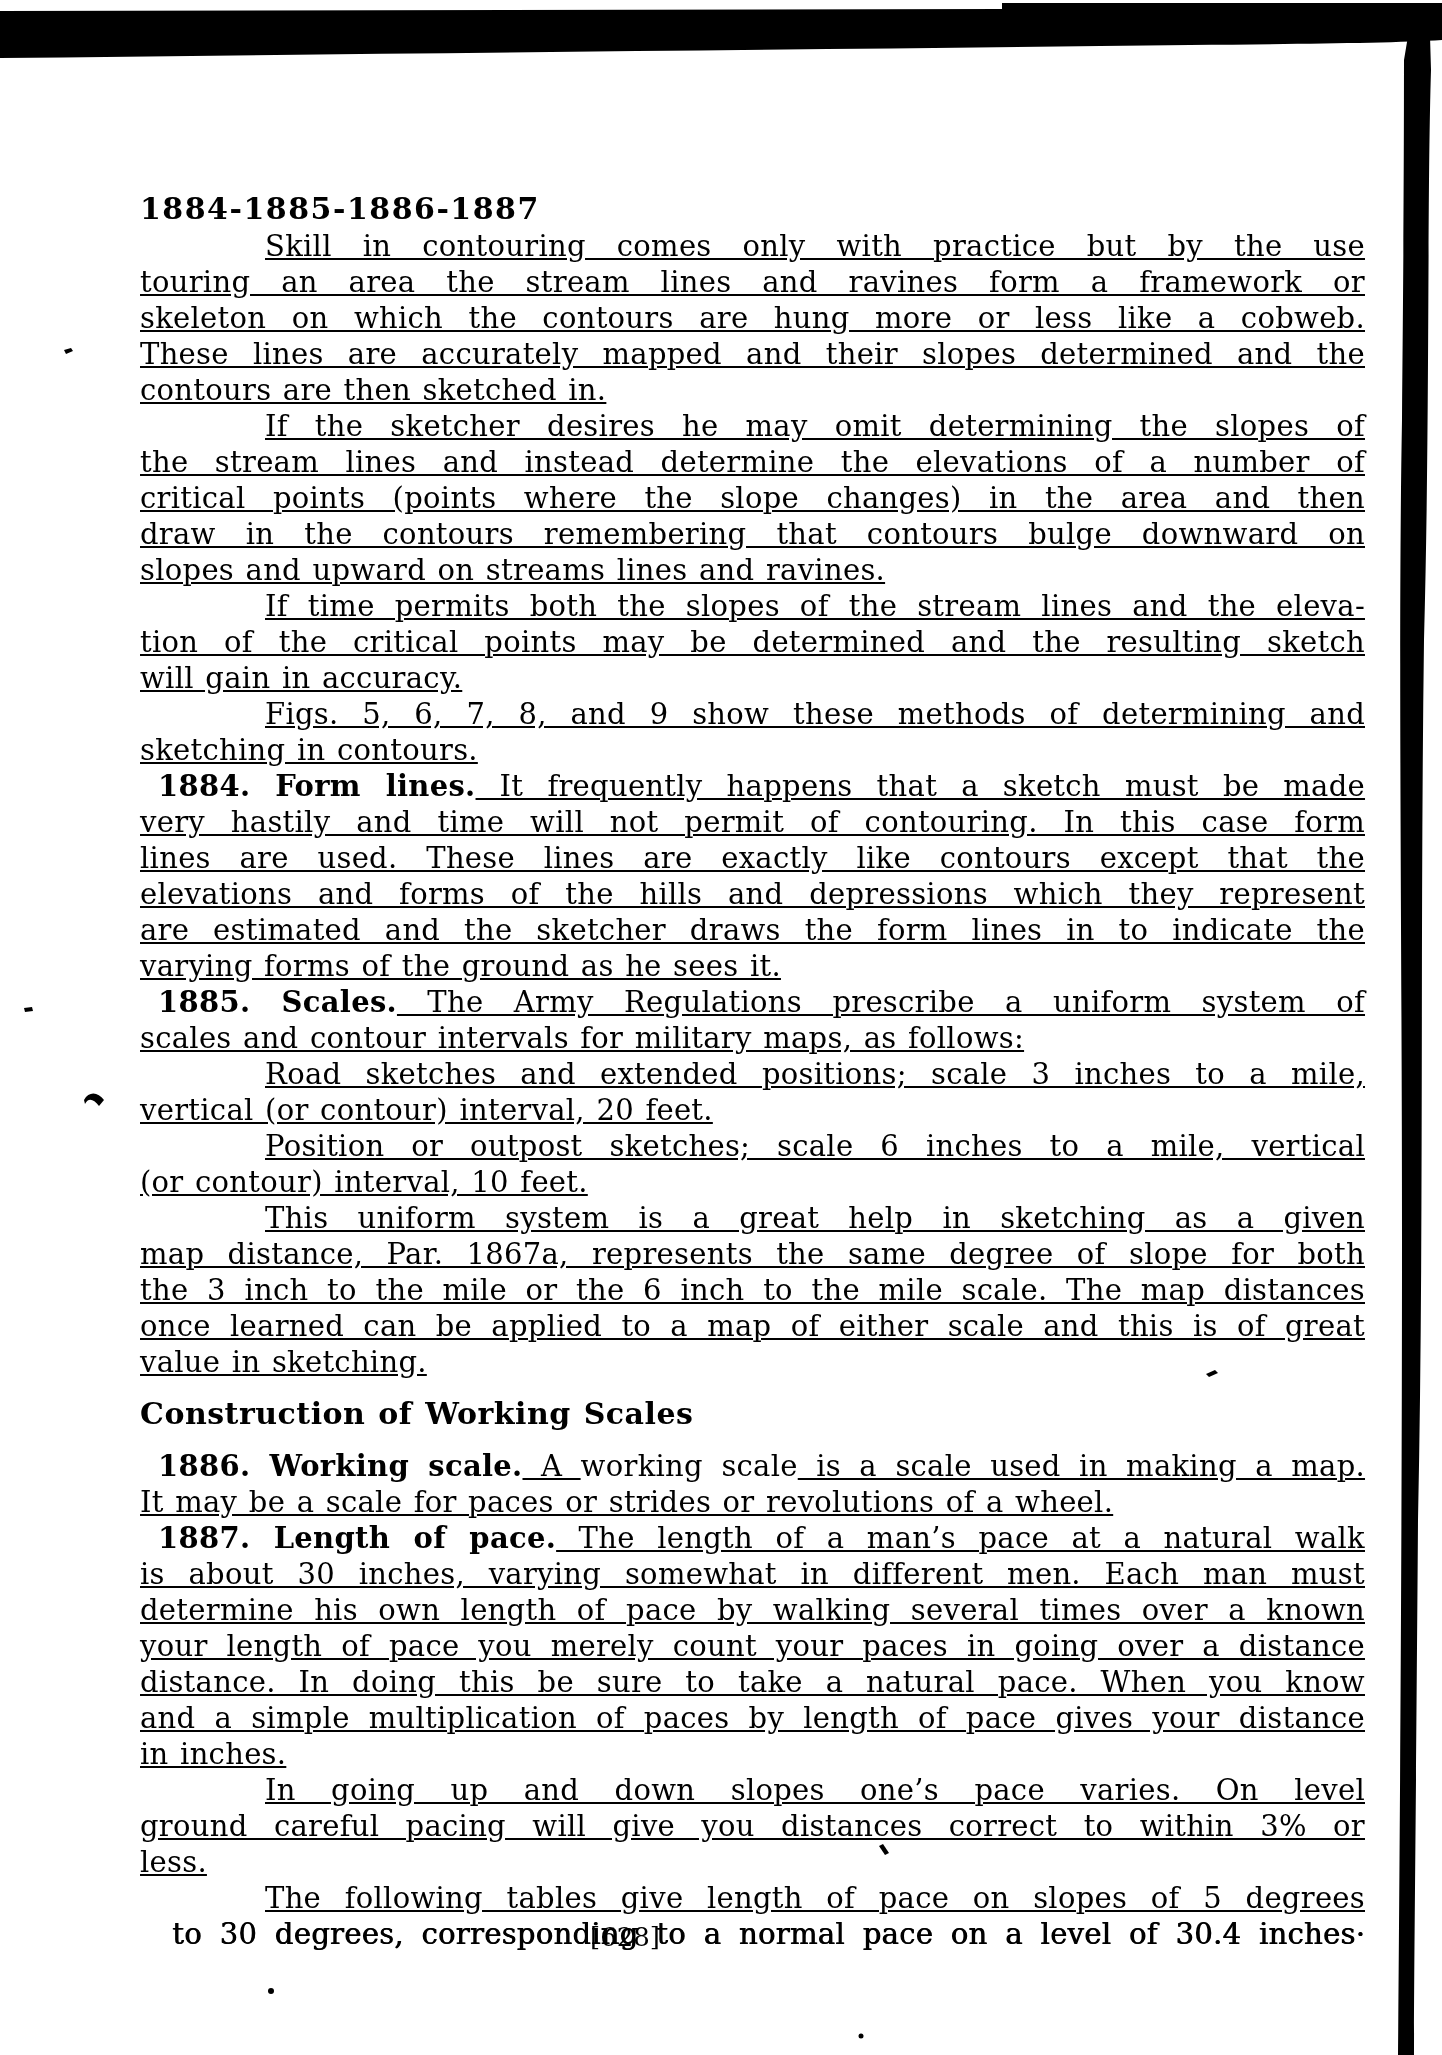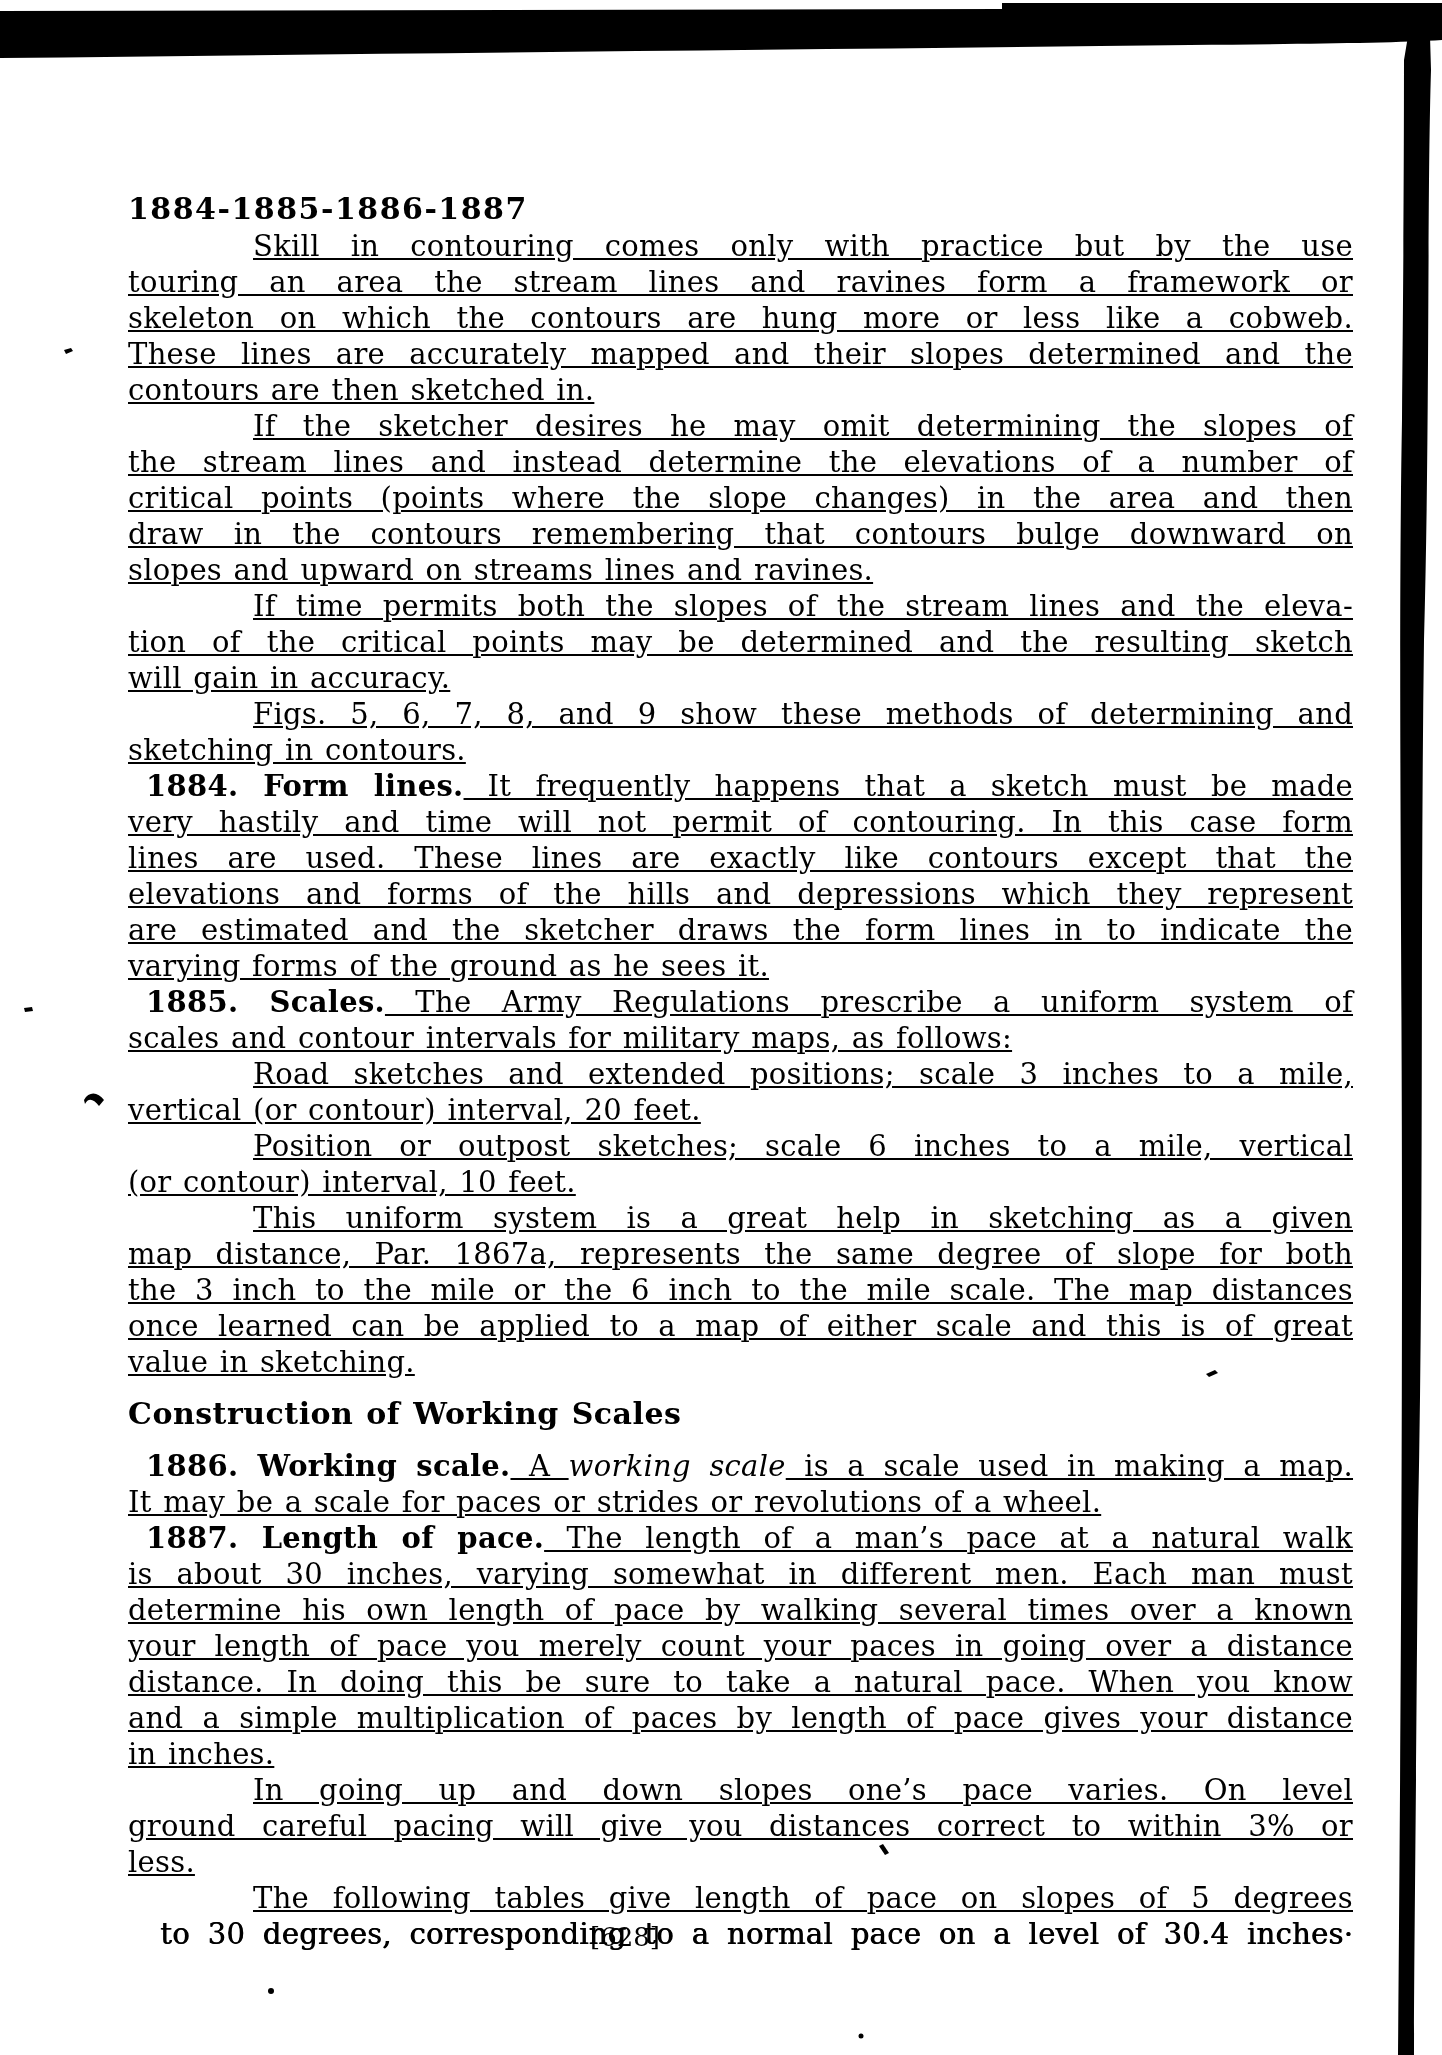--- a/index.html
+++ b/index.html
@@ -15,21 +15,21 @@
     font-family: "DejaVu Serif", "Liberation Serif", serif;
     color: #000;
   }
   .scan-svg {
     position: absolute; top: 0; left: 0;
     width: 1442px; height: 2055px;
     pointer-events: none;
   }
   .textcol {
     position: absolute;
-    left: 128px; top: 190px;
+    left: 140px; top: 190px;
     width: 1225px;
     font-size: 29px;
     line-height: 36px;
     letter-spacing: 0.3px;
     word-spacing: 2px;
   }
   .doc-header {
     font-weight: bold;
     font-size: 30px;
     letter-spacing: 1.5px;
@@ -37,21 +37,21 @@
   }
   .line { text-align: left; }
   .line.just {
     text-align: justify;
     text-align-last: justify;
   }
   .line.ind-wide { text-indent: 125px; }
   .line.ind-num  { text-indent: 18px; }
   .n  { font-weight: normal; text-decoration: underline; }
   .b  { font-weight: bold; }
-  .i  { font-style: italic; }
+  .i  { }
   .sb { text-shadow: 0.7px 0 0 #000; margin-left: 32px; }
   .heading-line {
     text-align: left;
     font-weight: bold;
     font-size: 30px;
     margin: 16px 0 16px 0;
     letter-spacing: 0.5px;
   }
   .footer {
     position: absolute;

